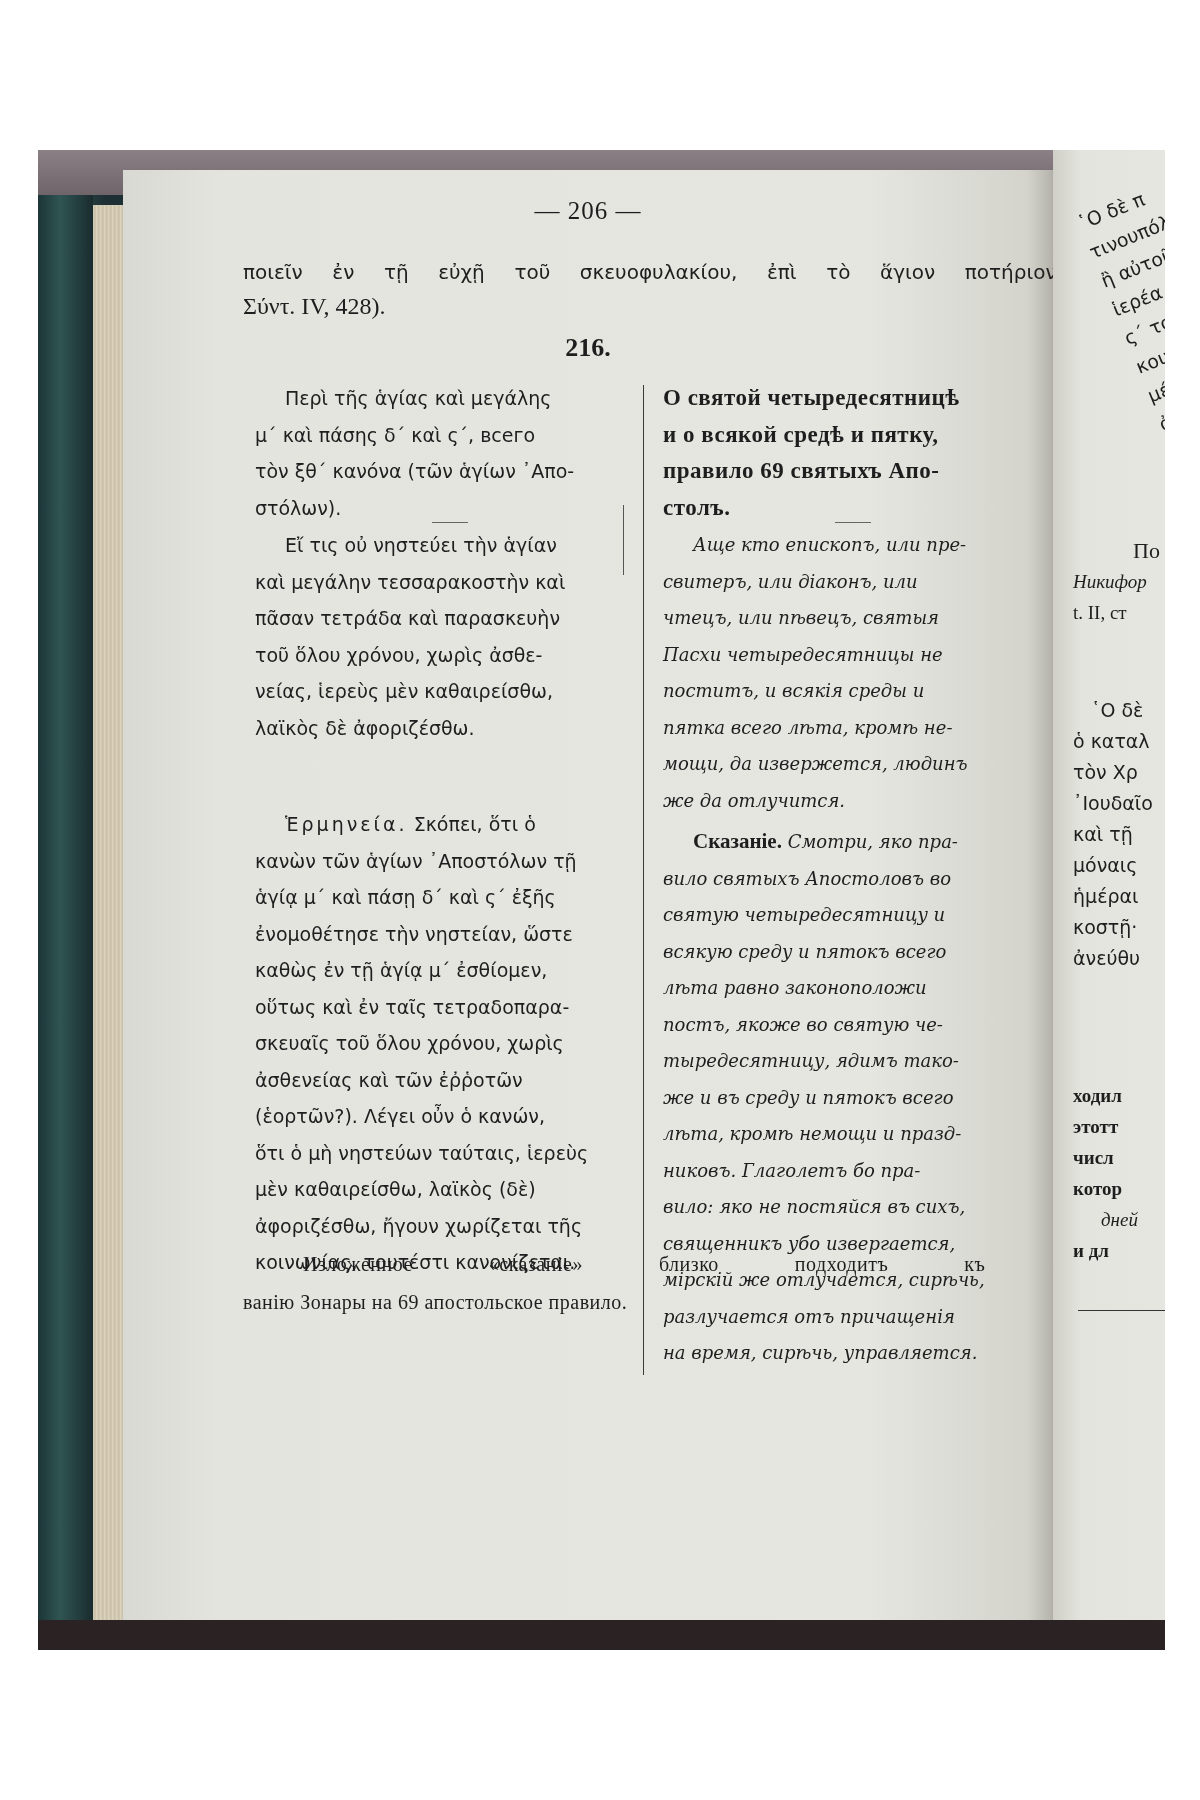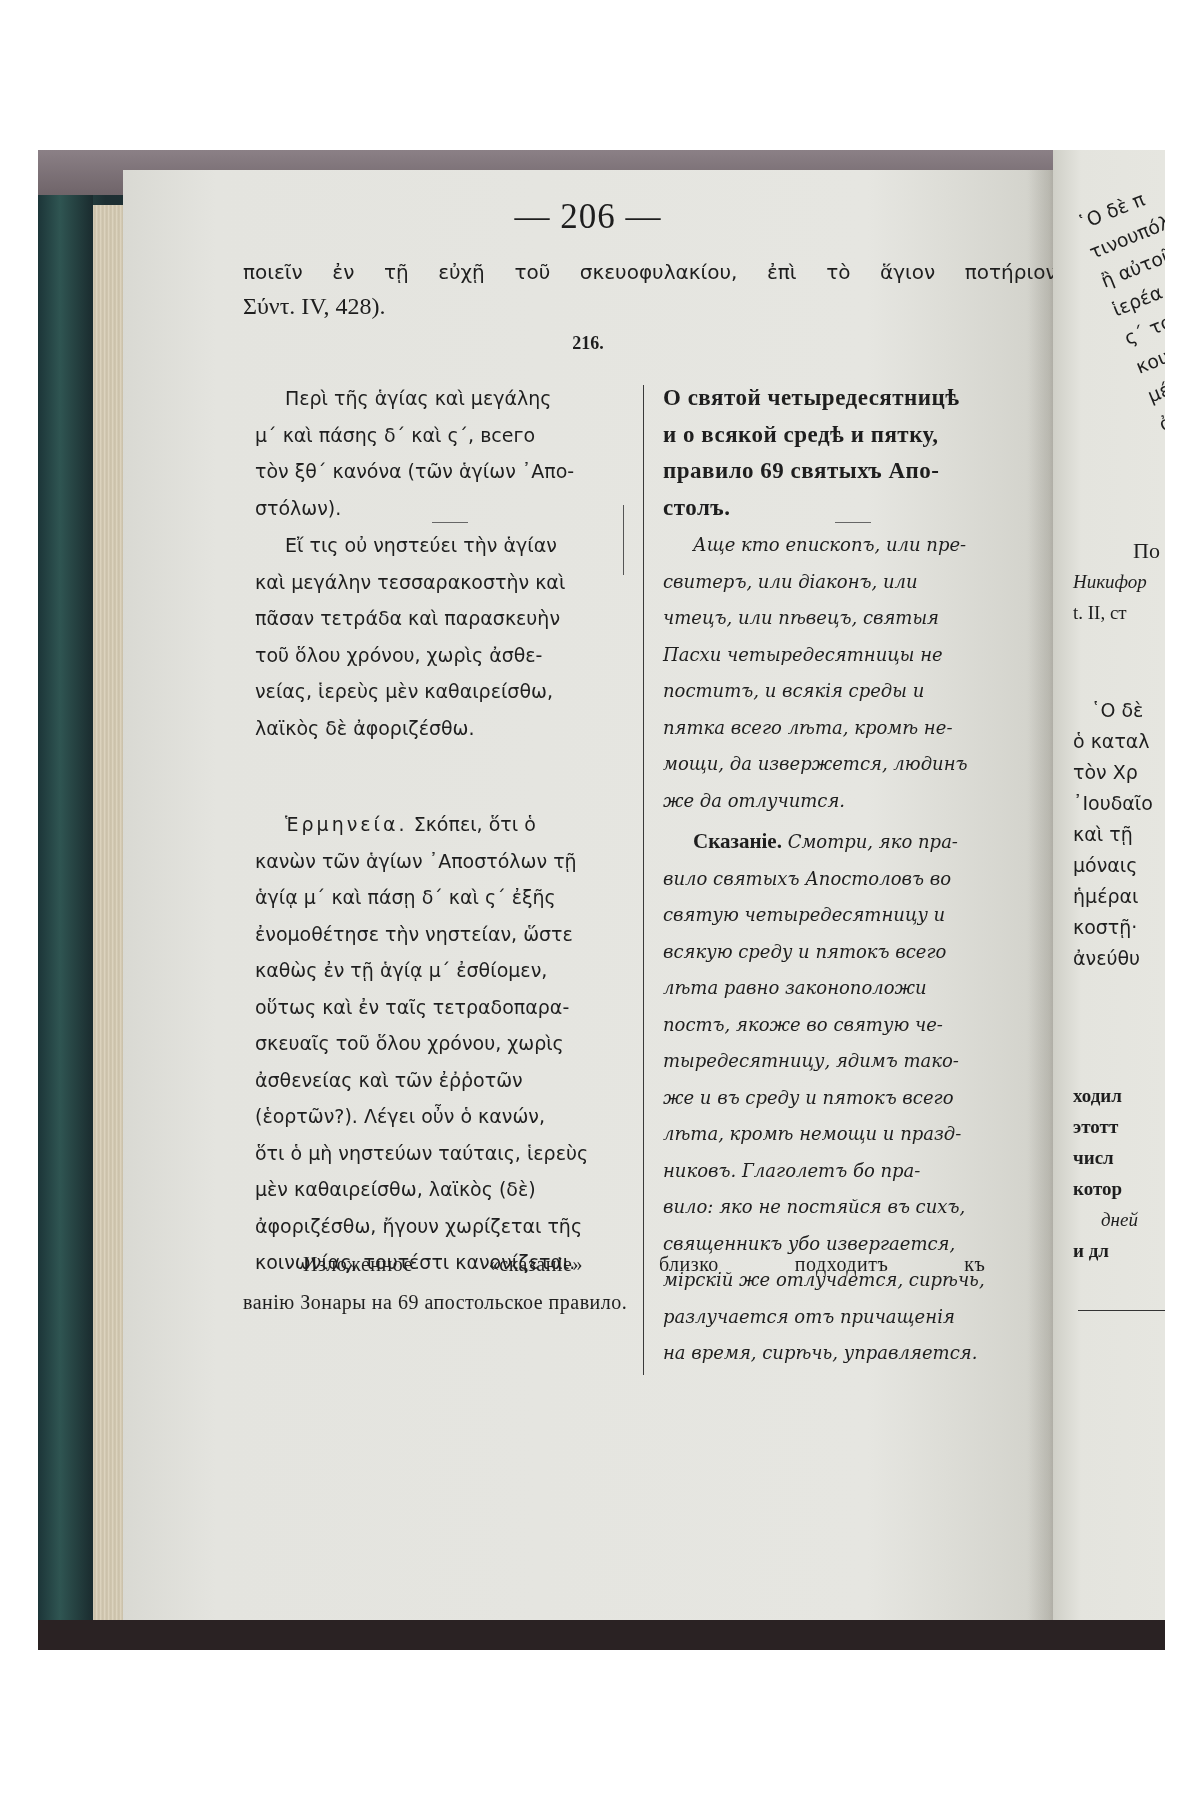--- a/index.html
+++ b/index.html
@@ -34,32 +34,32 @@
     background: linear-gradient(90deg, #d9d9d3 0%, #e4e4df 10%, #e6e6e1 80%, #d4d4cd 97%, #c9c9c1 100%);
     color: #1e1e1e;
   }
   .page-right {
     position: absolute; left: 1015px; top: 0px; width: 112px; height: 1475px;
     background: linear-gradient(90deg, #cfcfc7 0%, #e4e4de 25%, #e6e6e0 100%);
     color: #1e1e1e; overflow: hidden;
   }
   .pnum {
     position: absolute; left: 0; width: 100%; top: 27px; text-align: center;
-    font-family: "Liberation Serif", serif; font-size: 35px; letter-spacing: 1px;
+    font-family: "Liberation Serif", serif; font-size: 25px; letter-spacing: 1px;
   }
   .greek { font-family: "DejaVu Sans", sans-serif; }
   .lead-text {
     position: absolute; left: 120px; top: 85px; width: 820px;
     font-size: 20px; line-height: 34px;
   }
   .lead-text .l1 { display: flex; justify-content: space-between; }
   .lead-text .l2 { font-family: "Liberation Serif", serif; font-size: 24px; }
   .rule-num {
     position: absolute; left: 0; width: 100%; top: 163px; text-align: center;
-    font-family: "Liberation Serif", serif; font-weight: bold; font-size: 18px;
+    font-family: "Liberation Serif", serif; font-weight: bold; font-size: 26px;
   }
   .col-left {
     position: absolute; left: 132px; top: 210px; width: 390px;
   }
   .col-right {
     position: absolute; left: 540px; top: 210px; width: 380px;
   }
   .divider {
     position: absolute; left: 520px; top: 215px; width: 1px; height: 990px;
     background: #3a3a3a;

